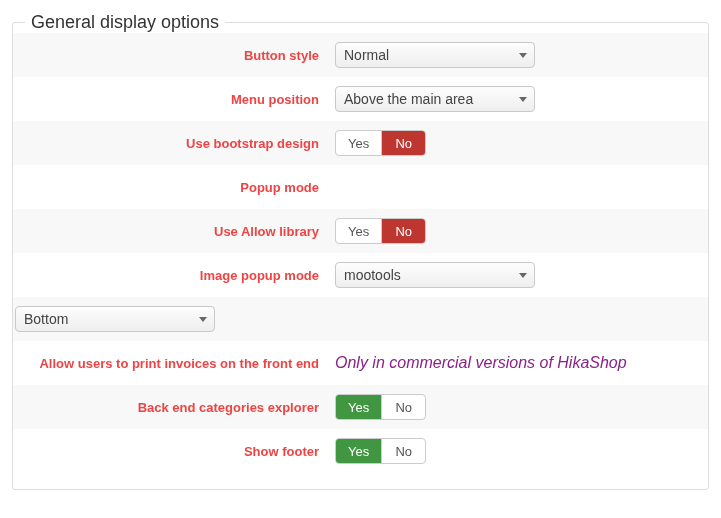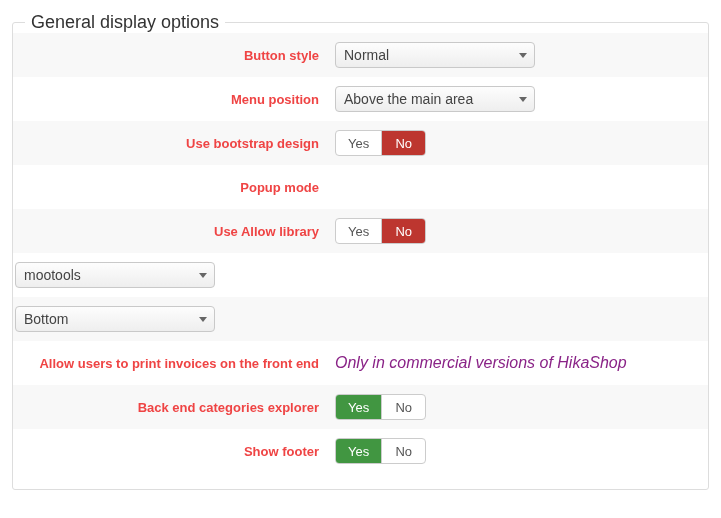--- a/index.html
+++ b/index.html
@@ -166,20 +166,21 @@
       <div class="label-cell">Use Allow library</div>
       <div class="control-cell">
         <div class="toggle">
           <button>Yes</button>
           <button class="active-red">No</button>
         </div>
       </div>
     </div>
 
     <div class="form-row">
+      <div class="label-cell">Image popup mode</div>
       <div class="control-cell">
         <div class="select-wrap">
           <select>
             <option>mootools</option>
           </select>
         </div>
       </div>
     </div>
 
     <div class="form-row striped">

